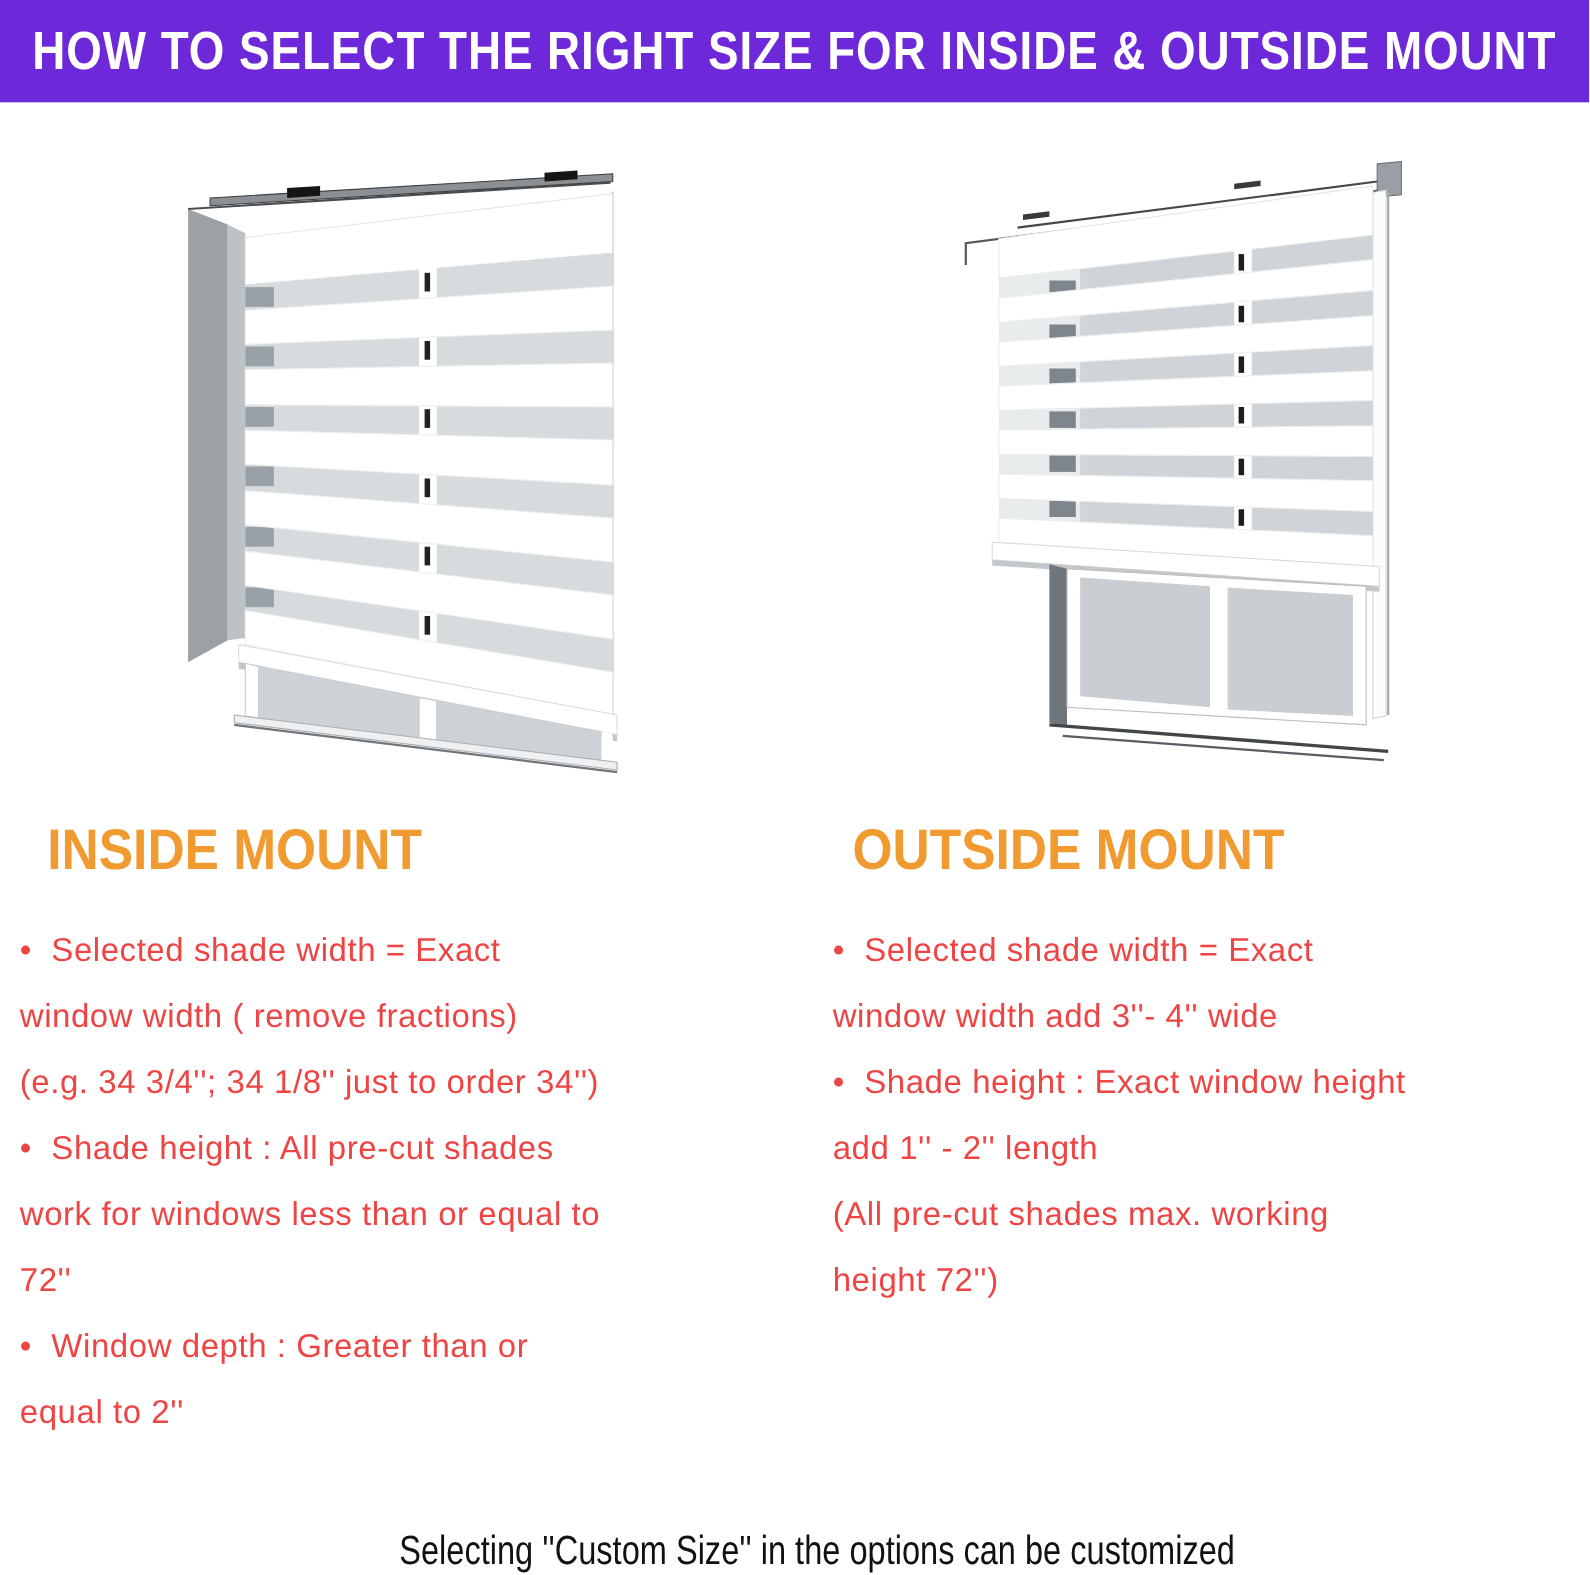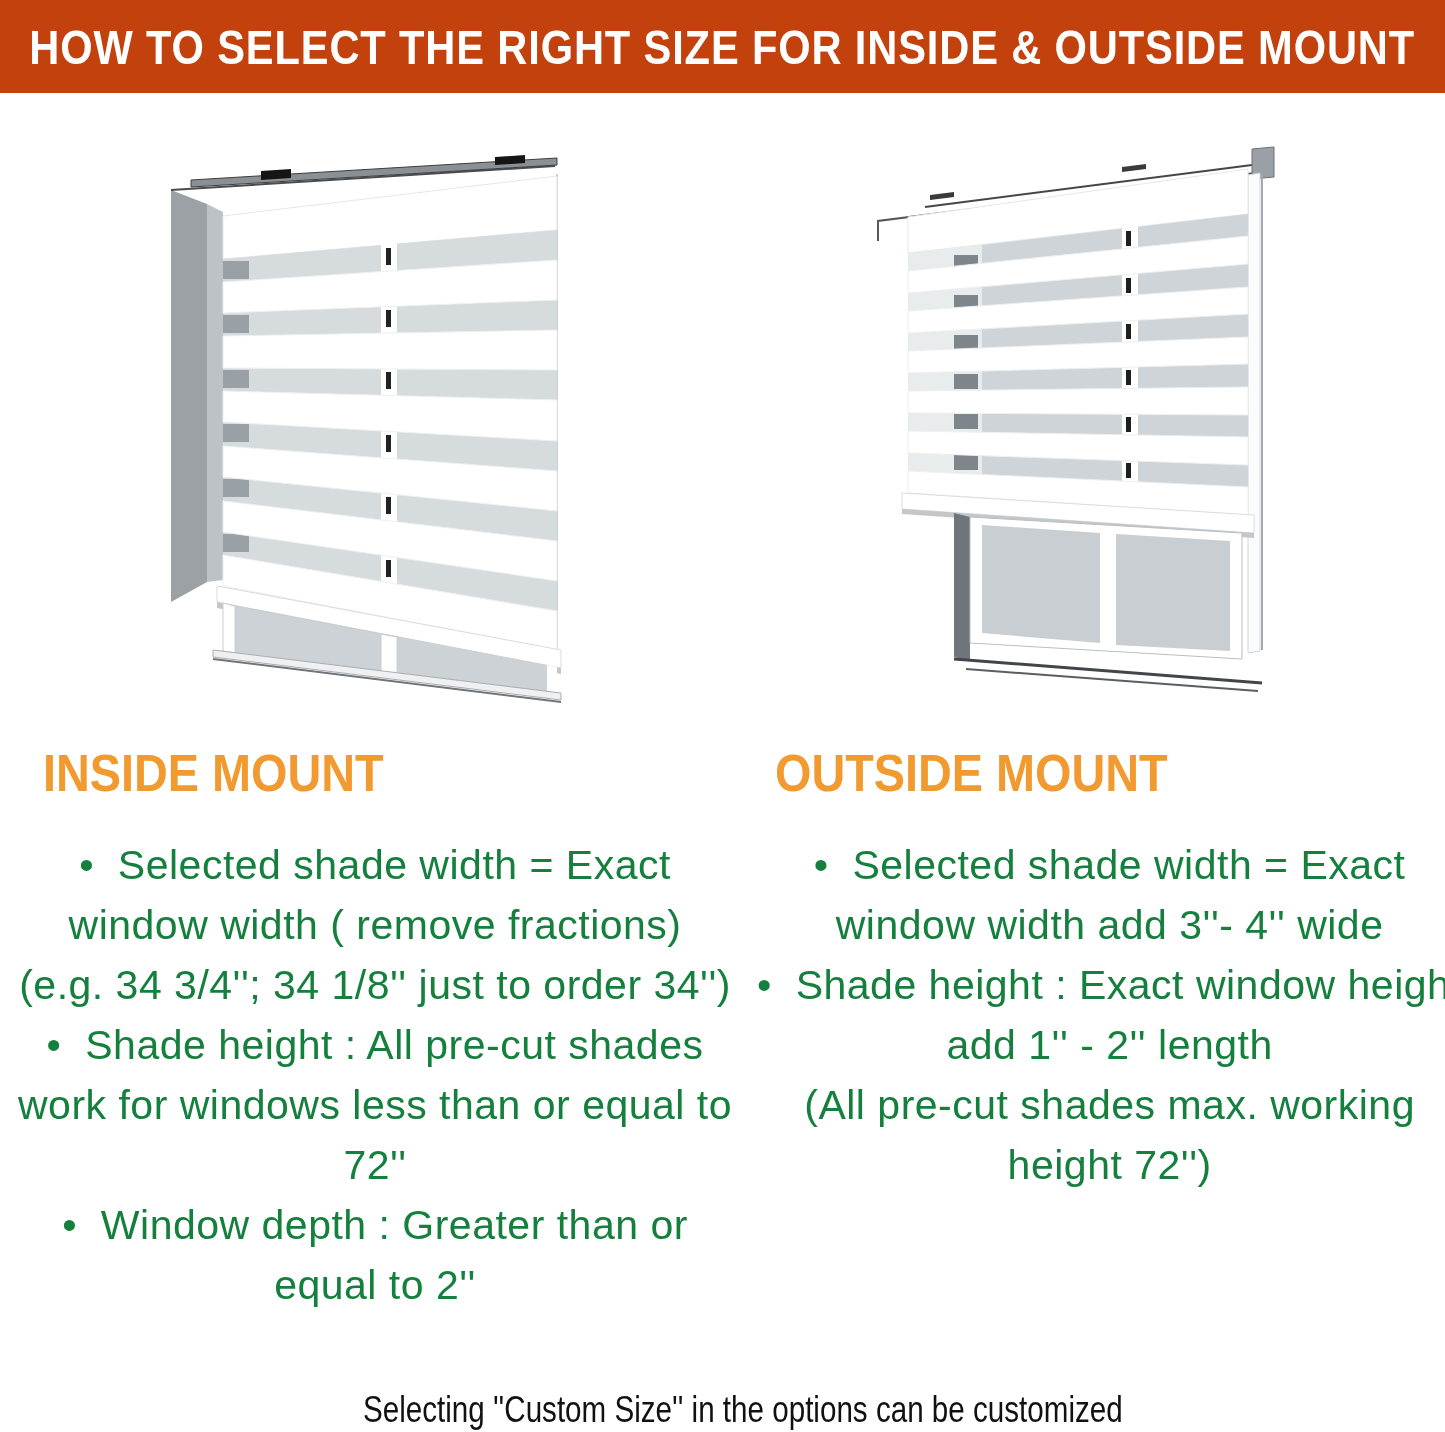--- a/index.html
+++ b/index.html
@@ -3,43 +3,43 @@
 <meta charset="utf-8">
 <style>
   html,body{margin:0;padding:0;background:#ffffff;}
   .page{
     position:relative;width:1445px;height:1432px;background:#ffffff;overflow:hidden;
     font-family:"Liberation Sans","DejaVu Sans",sans-serif;color:#111;
   }
   
   .banner{
     position:absolute;left:0;top:0;width:1445px;height:93px;
-    background:#c2410c;display:flex;align-items:center;justify-content:center;
+    background:#6d28d9;display:flex;align-items:center;justify-content:center;
   }
   .banner-title{
     margin:0;color:#ffffff;font-size:49px;font-weight:bold;white-space:nowrap;
     display:inline-block;transform:scaleX(0.85);transform-origin:center;
     letter-spacing:1px;
   }
   
   .illus{position:absolute;margin:0;padding:0;}
   .illus-inside{left:165px;top:150px;width:400px;height:560px;}
   .illus-outside{left:870px;top:145px;width:460px;height:600px;}
   .illus svg{display:block;width:100%;height:100%;}
   
   .col-heading{
     position:absolute;margin:0;font-weight:bold;font-size:52px;line-height:56px;
     color:#F09A30;white-space:nowrap;transform:scaleX(0.9);transform-origin:left center;
   }
   .h-inside{left:43px;top:745px;}
   .h-outside{left:775px;top:745px;}
   
   .col-text{
-    position:absolute;font-size:41px;line-height:60px;letter-spacing:0.5px;
-    color:#15803d;white-space:pre;text-align:center;
+    position:absolute;font-size:30px;line-height:60px;letter-spacing:0.5px;
+    color:#ef4444;white-space:pre;
   }
   .t-inside{left:18px;top:835px;}
   .t-outside{left:757px;top:835px;}
   
   .footnote{
     position:absolute;left:20px;top:1390px;width:1445px;text-align:center;
     font-size:37px;line-height:40px;color:#111;
   }
   .footnote span{display:inline-block;transform:scaleX(0.8);transform-origin:center;white-space:nowrap;}
 </style>

